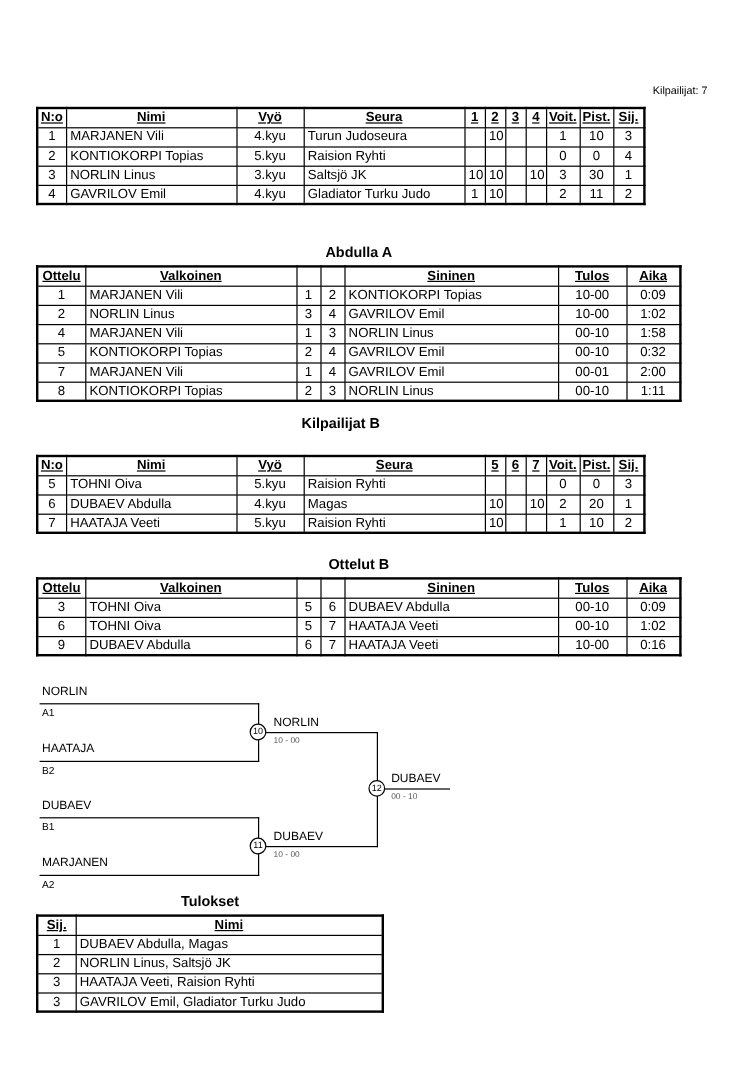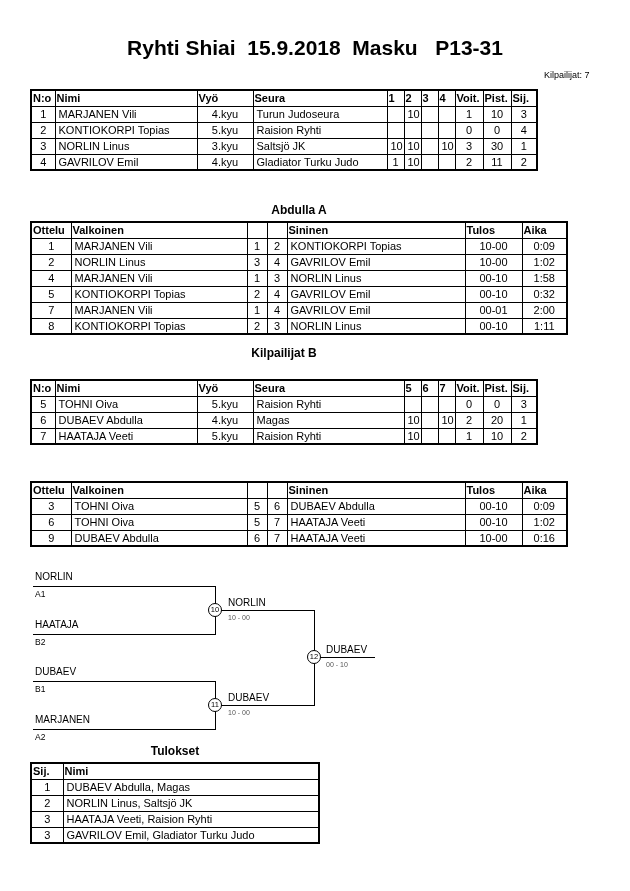--- a/index.html
+++ b/index.html
@@ -8,42 +8,41 @@
   .page { position:relative; width:630px; height:891px; background:#ffffff; color:#000; overflow:hidden; margin:0 auto; }
 
   .doc-title { position:absolute; top:36px; left:0; width:630px; text-align:center;
                font-size:21px; font-weight:bold; white-space:pre; }
   .count-label { position:absolute; top:70px; left:544px; font-size:9px;text-align:right; }
 
   .section-title { position:absolute; font-size:12px; font-weight:bold; text-align:center; }
 
   table { position:absolute; border-collapse:collapse; table-layout:fixed; border:2px solid #000; background:#fff; }
   th,td { border:1px solid #000; height:16px; font-size:11px; padding:0 3px; overflow:hidden; white-space:nowrap; }
-  th { font-weight:bold; text-align:left; padding:0 1px; }
+  th { font-weight:bold; text-align:center; padding:0 1px;text-decoration:underline; }
   td { text-align:center; }
   .tbl-comp  td:nth-child(2), .tbl-comp  td:nth-child(4) { text-align:left; }
   .tbl-match td:nth-child(2), .tbl-match td:nth-child(5) { text-align:left; }
   .tbl-res   td:nth-child(2) { text-align:left; }
 
   .bk-name   { position:absolute; font-size:10px; }
   .bk-seed   { position:absolute; font-size:8.5px; }
   .bk-line   { position:absolute; background:#000; }
   .bk-line.h { height:1px; }
   .bk-line.v { width:1px; }
   .bk-circle { position:absolute; width:14px; height:14px; border:1px solid #000; border-radius:50%;
                background:#fff; font-size:7.5px; line-height:12px; text-align:center; z-index:2; }
   .bk-winner { position:absolute; font-size:10px; }
   .bk-score  { position:absolute; font-size:7px; color:#555; }
 </style>
 </head>
 <body>
 
 <div class="page">
 
-  <div class="doc-title">Ryhti Shiai  15.9.2018  Masku   P13-31</div>
   <div class="count-label">Kilpailijat: 7</div>
 
   <table class="tbl-comp" style="top:89px; left:30px; width:508px;">
     <colgroup>
       <col style="width:24px">
         <col style="width:142px">
         <col style="width:56px">
         <col style="width:134px">
       <col style="width:17px">
         <col style="width:17px">
@@ -265,20 +264,21 @@
           <td>10</td>
           <td></td>
           <td></td>
           <td>1</td>
           <td>10</td>
           <td>2</td>
         </tr>
       </tbody>
   </table>
 
+  <div class="section-title" style="top:463px; left:30px; width:538px;">Ottelut B</div>
   <table class="tbl-match" style="top:481px; left:30px; width:538px;">
     <colgroup>
       <col style="width:40px">
         <col style="width:176px">
         <col style="width:20px">
         <col style="width:20px">
       <col style="width:178px">
         <col style="width:57px">
         <col>
     </colgroup>

